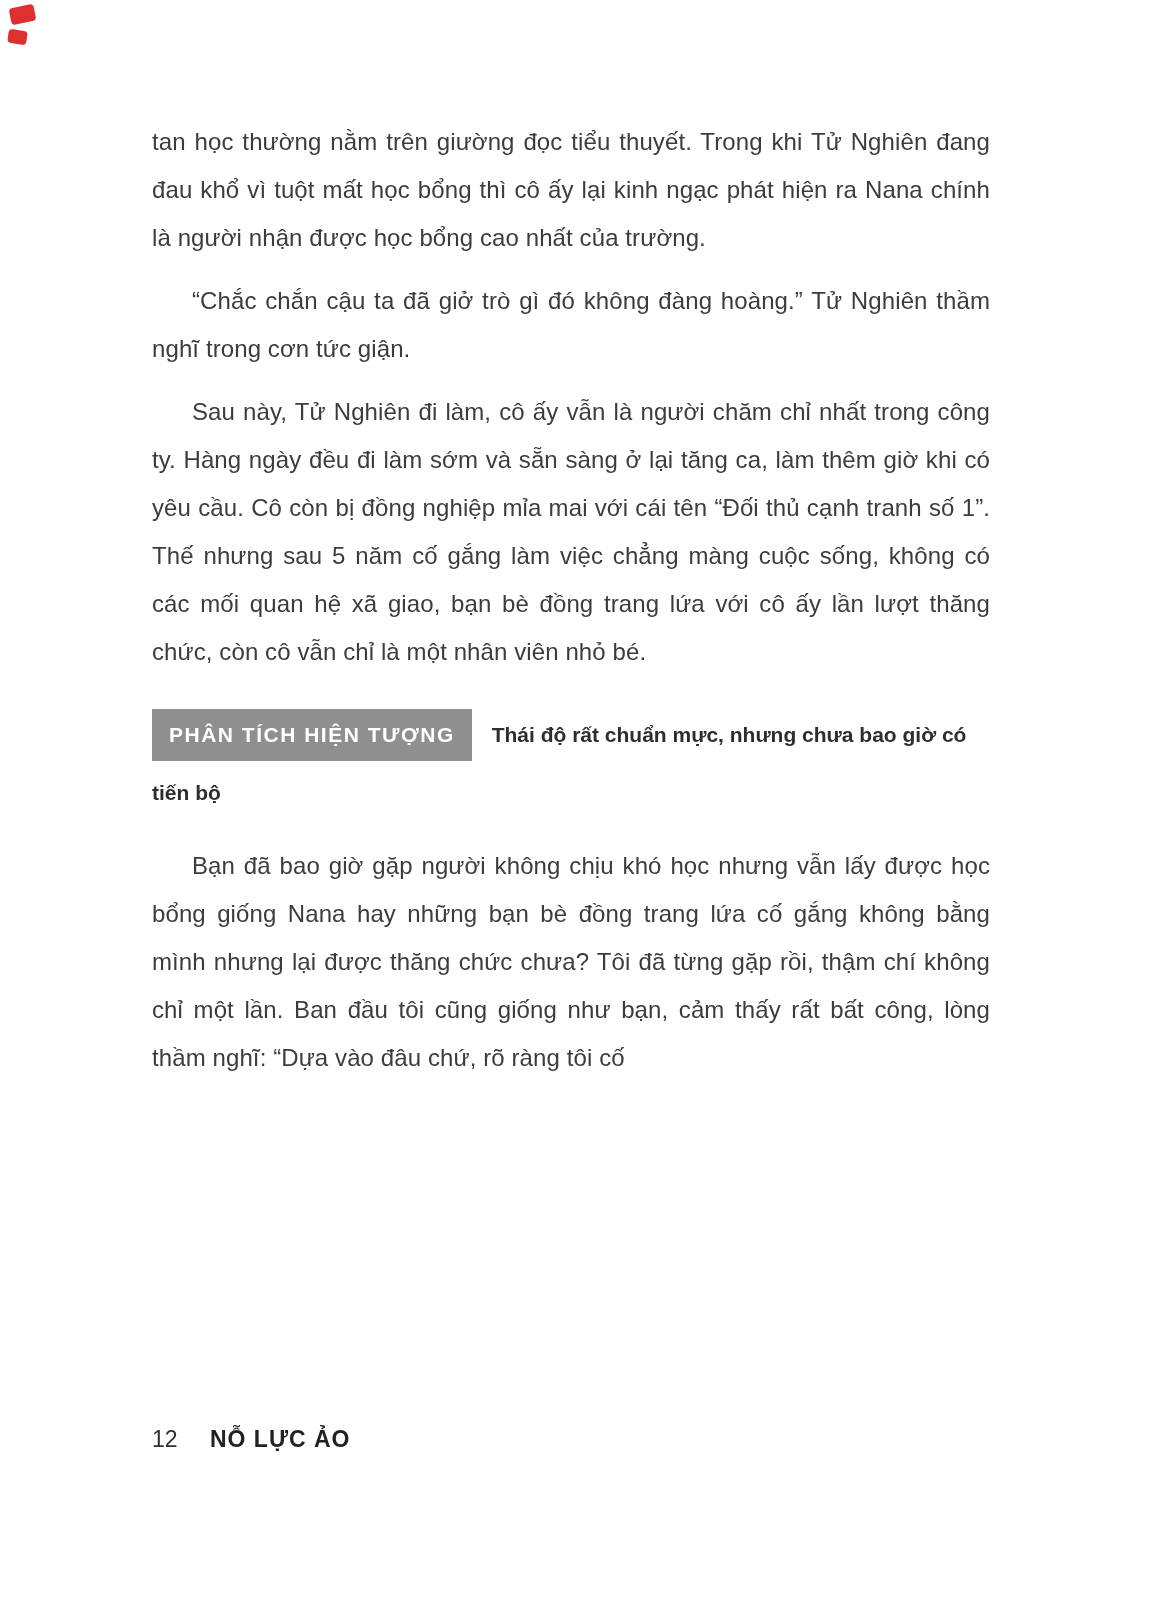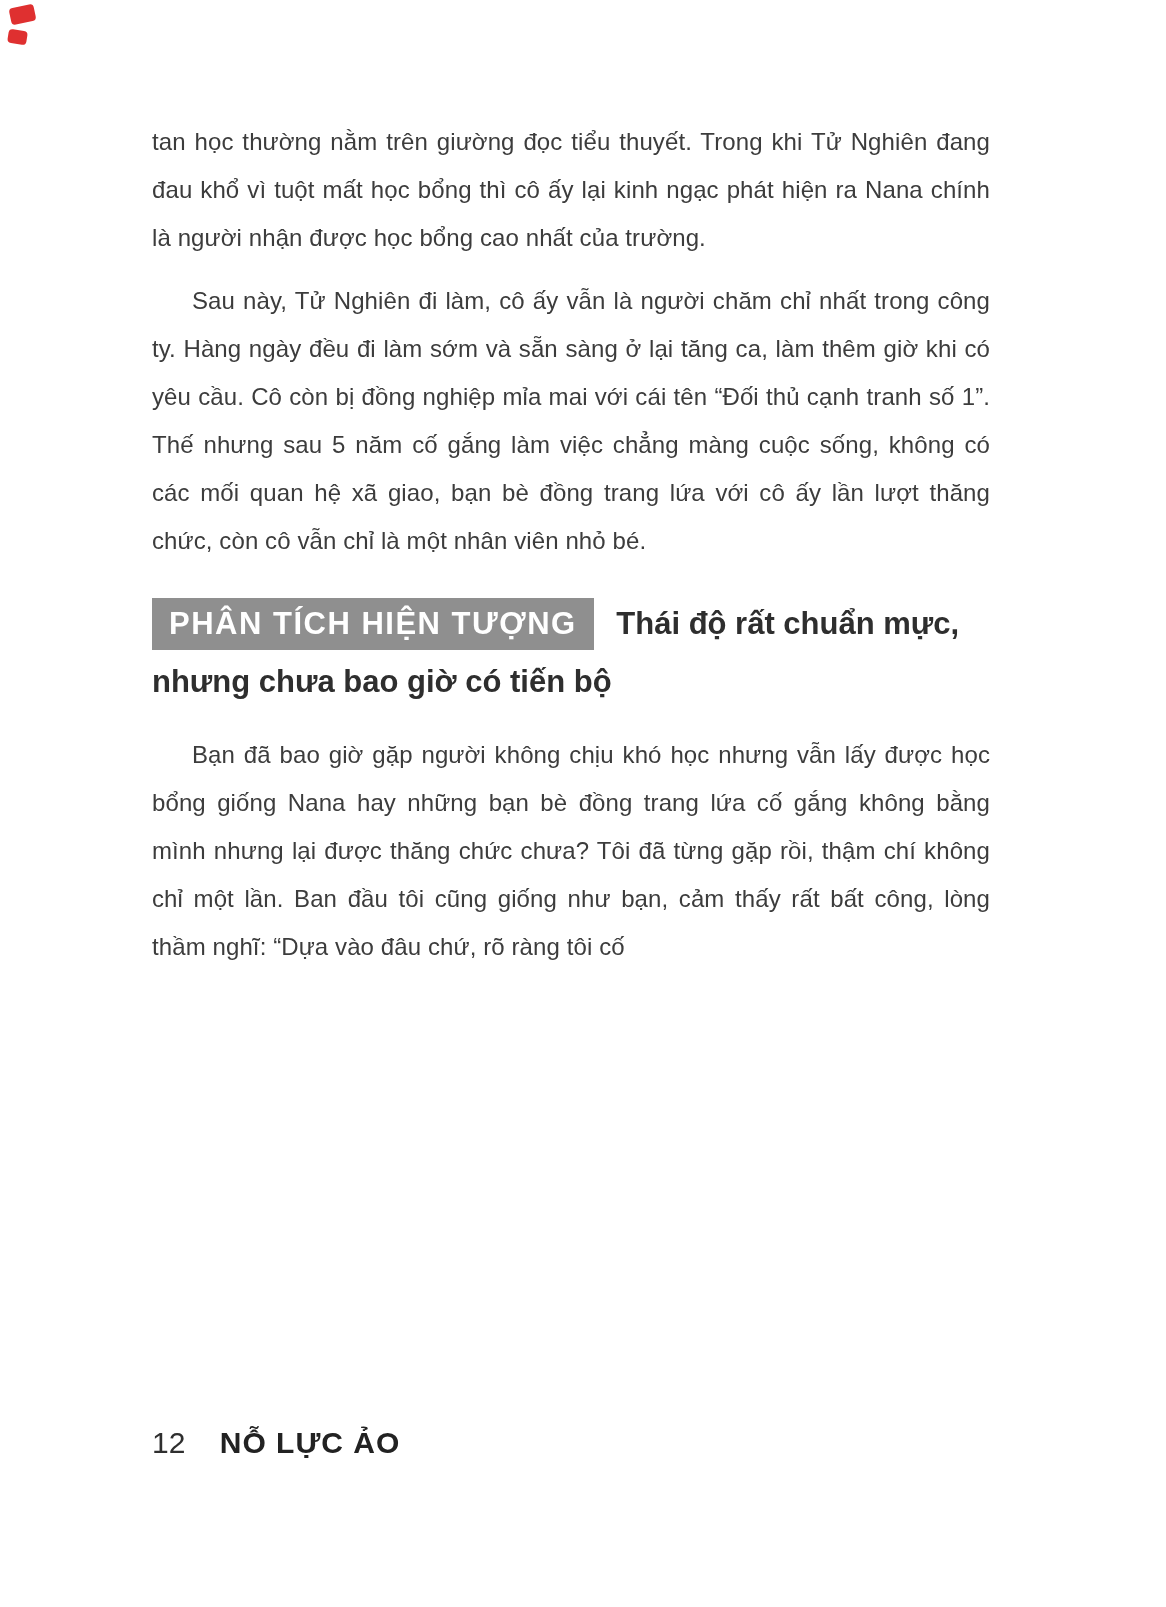--- a/index.html
+++ b/index.html
@@ -23,41 +23,41 @@
     line-height: 48px;
     text-align: justify;
     margin: 0 0 15px 0;
     letter-spacing: 0.1px;
   }
   .para.indent {
     text-indent: 40px;
   }
   .section-heading {
     margin: 30px 0 20px 0;
-    font-size: 31px;
+    font-size: 21px;
     line-height: 58px;
     font-weight: 700;
     color: #2e2e2e;
     text-align: left;
   }
   .badge {
     display: inline-block;
     background: #8f8f8f;
     color: #ffffff;
     padding: 0 17px;
     line-height: 52px;
     font-weight: 700;
     letter-spacing: 1.5px;
     margin-right: 14px;
   }
   .footer {
     position: absolute;
     left: 152px;
     top: 1426px;
-    font-size: 30px;
+    font-size: 23px;
     color: #2f2f2f;
   }
   .footer .page-number {
     display: inline-block;
     margin-right: 26px;
     font-weight: 400;
   }
   .footer .book-title {
     display: inline-block;
     font-weight: 700;
@@ -88,20 +88,21 @@
 </head>
 <body>
 
 <div class="page">
 
   <div class="corner-mark mark-1"></div>
   <div class="corner-mark mark-2"></div>
 
   <p class="para">tan học thường nằm trên giường đọc tiểu thuyết. Trong khi Tử Nghiên đang đau khổ vì tuột mất học bổng thì cô ấy lại kinh ngạc phát hiện ra Nana chính là người nhận được học bổng cao nhất của trường.</p>
 
+  <p class="para indent">“Chắc chắn cậu ta đã giở trò gì đó không đàng hoàng.” Tử Nghiên thầm nghĩ trong cơn tức giận.</p>
 
   <p class="para indent">Sau này, Tử Nghiên đi làm, cô ấy vẫn là người chăm chỉ nhất trong công ty. Hàng ngày đều đi làm sớm và sẵn sàng ở lại tăng ca, làm thêm giờ khi có yêu cầu. Cô còn bị đồng nghiệp mỉa mai với cái tên “Đối thủ cạnh tranh số 1”. Thế nhưng sau 5 năm cố gắng làm việc chẳng màng cuộc sống, không có các mối quan hệ xã giao, bạn bè đồng trang lứa với cô ấy lần lượt thăng chức, còn cô vẫn chỉ là một nhân viên nhỏ bé.</p>
 
 
   <div class="section-heading">
     <span class="badge">PHÂN TÍCH HIỆN TƯỢNG</span>
     <span class="heading-text">Thái độ rất chuẩn mực, nhưng chưa bao giờ có tiến bộ</span>
   </div>
 
   <p class="para indent">Bạn đã bao giờ gặp người không chịu khó học nhưng vẫn lấy được học bổng giống Nana hay những bạn bè đồng trang lứa cố gắng không bằng mình nhưng lại được thăng chức chưa? Tôi đã từng gặp rồi, thậm chí không chỉ một lần. Ban đầu tôi cũng giống như bạn, cảm thấy rất bất công, lòng thầm nghĩ: “Dựa vào đâu chứ, rõ ràng tôi cố</p>

